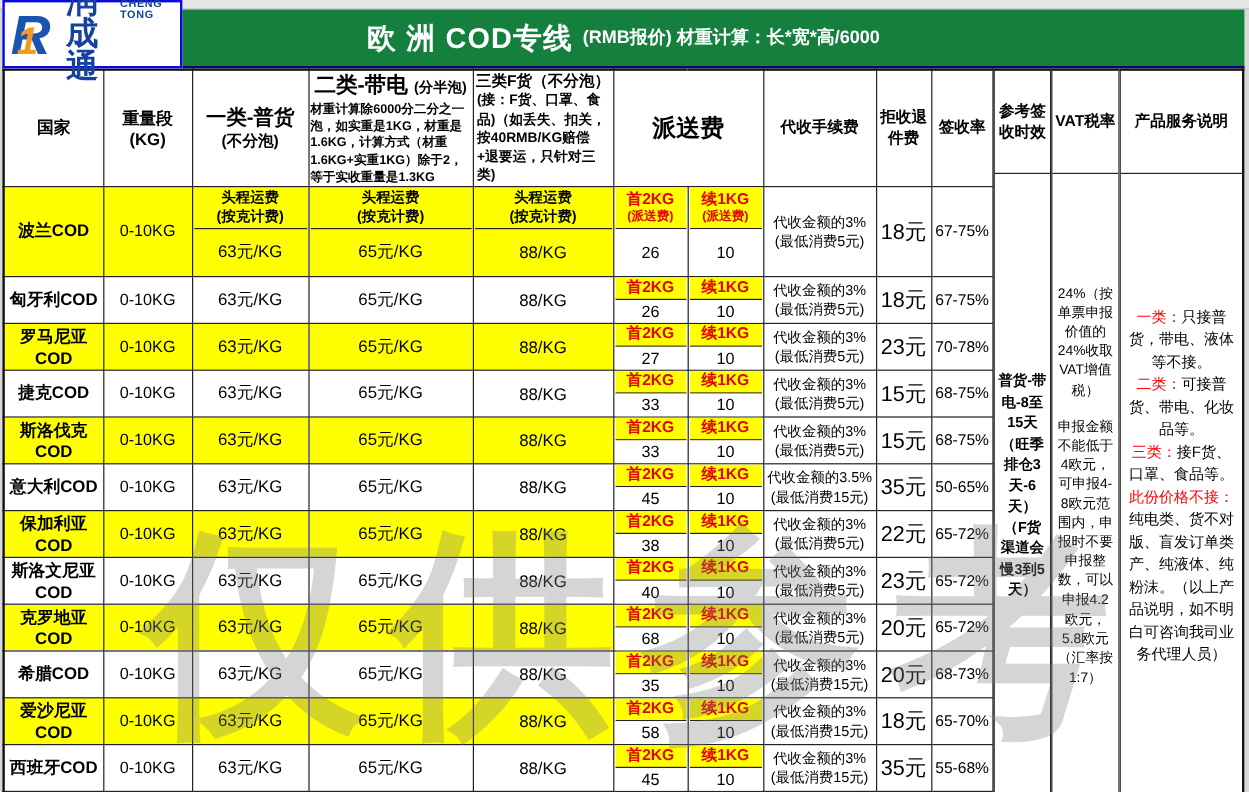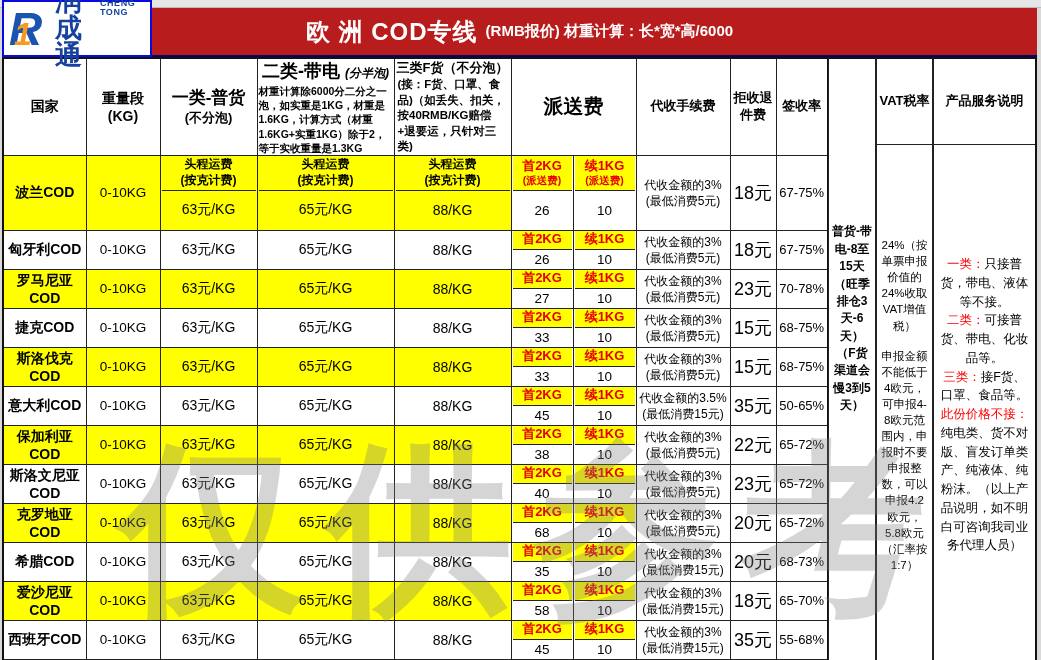--- a/index.html
+++ b/index.html
@@ -1,20 +1,20 @@
 <!DOCTYPE html>
 <html><head>
 <meta charset="utf-8">
 <style>
   * { box-sizing: border-box; margin: 0; padding: 0; }
   html,body { width:1041px; height:660px; }
   body { font-family:"Liberation Sans", sans-serif; }
   .sheet { position:relative; width:1041px; height:660px; background:#d9d9d9; overflow:hidden; }
   .topstrip { position:absolute; left:0; top:0; width:1041px; height:8px; background:#e6e6e6; border-bottom:1px solid #bbb; }
-  .titlebar { position:absolute; left:2px; top:8px; width:1035px; height:49px; background:#b91c1c;
+  .titlebar { position:absolute; left:2px; top:8px; width:1035px; height:49px; background:#15803d;
               border-bottom:2px solid #000070; display:flex; align-items:center; justify-content:center; color:#fff; }
   .title-main { font-size:24px; font-weight:bold; letter-spacing:1px; }
   .title-sub  { font-size:15px; font-weight:bold; margin-left:8px; }
   .logo { position:absolute; left:2px; top:0; width:150px; height:57px; background:#fff;
           border:2px solid #0a0ae0; display:flex; align-items:center; padding:2px 3px; z-index:6; }
   .logo-mark { position:relative; width:46px; height:50px; flex:0 0 46px; }
   .mk-r { position:absolute; left:2px; top:-2px; font-size:46px; font-weight:bold; color:#1a53b0; font-style:italic; }
   .mk-1 { position:absolute; left:7px; top:12px; font-size:32px; font-weight:bold; color:#f59a1d; font-style:italic; }
   .logo-txt { display:flex; flex-direction:row; line-height:1; margin-left:2px; }
   .logo-cn { font-size:27px; font-weight:bold; color:#15429e; letter-spacing:2px; }
@@ -25,21 +25,21 @@
   table.main th, table.main td { border:1px solid #222; overflow:hidden; text-align:center; vertical-align:middle;
                color:#000; padding:0 1px; }
   thead tr { height:88px; }
   th { background:#fff; font-weight:bold; }
   .th-country { font-size:14px; }
   .th-weight  { font-size:14px; line-height:1.3; }
   .th-c1 .big { display:block; font-size:17px; }
   .th-c1 .sm  { display:block; font-size:13px; }
   .th-c2 { vertical-align:top; padding:2px 3px; }
   .c2-titleline { font-size:18px; font-weight:bold; text-align:center; }
-  .c2-titleline .sm { font-size:12px;font-style:italic; }
+  .c2-titleline .sm { font-size:12px; }
   .c2-note { font-size:10.5px; font-weight:bold; text-align:left; line-height:1.35; margin-top:1px; }
   .th-c3 { vertical-align:top; padding:4px 2px; }
   .c3-title { font-size:13px; font-weight:bold; }
   .c3-note  { font-size:11.5px; font-weight:bold; line-height:1.35; text-align:left; padding:0 2px; }
   .th-delivery { font-size:20px; }
   .th-sm { font-size:13px; line-height:1.3; }
 
   tbody tr { height:39px; }
   tbody tr.first { height:58px; }
   td.c-country { font-size:14px; font-weight:bold; }
@@ -693,20 +693,21 @@
         </div>
       </td>
       <td class="c-fee">代收金额的3%(最低消费15元)</td>
       <td class="c-reject">18元</td>
       <td class="c-sign">65-70%</td>
     </tr>
   </tbody>
   </table>
 
   <div class="sidecol" id="col-time">
+    <div class="sc-head">参考签收时效</div>
     <div class="sc-body">
       <div class="time-text">普货-带电-8至15天（旺季排仓3天-6天）（F货渠道会慢3到5天）</div>
     </div>
   </div>
 
   <div class="sidecol" id="col-vat">
     <div class="sc-head">VAT税率</div>
     <div class="sc-body">
       <div class="vat-text">24%（按单票申报价值的24%收取VAT增值税）</div>
       <div class="vat-text">申报金额不能低于4欧元，可申报4-8欧元范围内，申报时不要申报整数，可以申报4.2欧元，5.8欧元（汇率按1:7）</div>

